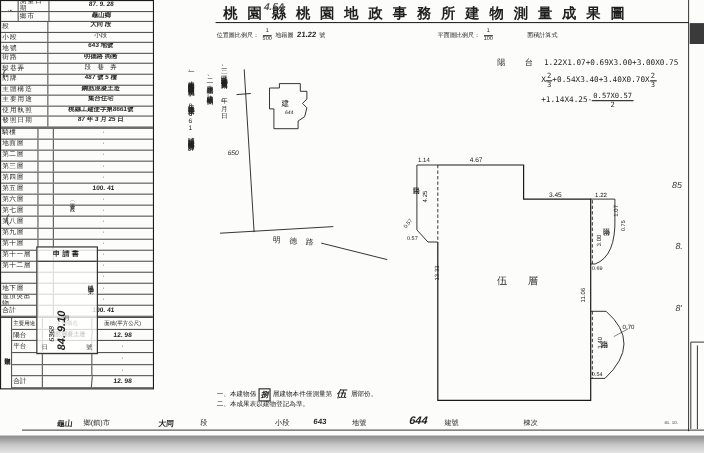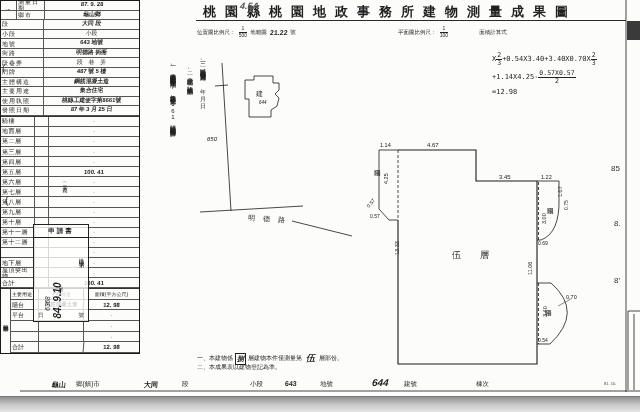--- a/index.html
+++ b/index.html
@@ -70,21 +70,21 @@
   .lbox{border:0.8px solid #222;padding:0 1px;margin:0 2px;font-weight:700;font-style:italic;font-size:7px}
   .lbig{font-size:9px;font-weight:700;font-style:italic;margin:0 4px}
   
   .bitem{position:absolute;top:380px;font-size:6.5px;white-space:nowrap}
   .bitem.hw{font-size:7px}
   .bitem.big{font-size:10px;top:377px;font-style:italic}
   .bitem.tiny{font-size:4px;top:381px;color:#444}
   .b0{left:52px}.b1{left:76px}.b2{left:144px}.b3{left:182px}.b4{left:250px}.b5{left:285px}
   .b6{left:320px}.b7{left:372px}.b8{left:404px}.b9{left:476px}.b10{left:604px}
   
-  .mm{font-size:8px;color:#333;}
+  .mm{font-size:8px;color:#333;font-style:italic}
   
   .scanbar{left:0;top:396px;width:640px;height:16px;
            background:linear-gradient(180deg,#8f8f8f 0%,#c6c6c6 45%,#e9e9e9 100%);
            border-top:1px solid #777}
   svg text{fill:#1a1a1a;font-family:"Liberation Sans",sans-serif}
 </style>
 </head>
 <body>
 
 <div id="doc">
@@ -302,36 +302,38 @@
       <div class="abs sunit" style="left:4px;bottom:1px">日</div>
       <div class="abs sunit" style="right:4px;bottom:1px">號</div>
     </div>
   </div>
 
   <div class="abs vnote" style="left:169px;top:62px;height:294px">一、本建物平面圖及建物面積係依使用執照87年桃縣工建使字第8661號設計圖竣工平面圖轉繪計算。</div>
   <div class="abs vnote" style="left:186px;top:66px;height:200px">二、未登記建物　建號建物勘測。</div>
   <div class="abs vnote" style="left:199px;top:57px;height:238px">三、區域計畫都市計畫發佈實施日期：　年　月　日</div>
 
   <div class="abs calc">
+    <div class="cline">
+      <span class="lab">陽　台</span><span>1.22X1.07+0.69X3.00+3.00X0.75</span>
+    </div>
     <div class="cline ind">
       <span>X</span><span class="frac2">
           <span class="n">2</span>
           <span>3</span>
         </span><span>+0.54X3.40+3.40X0.70X</span><span class="frac2">
           <span class="n">2</span>
           <span>3</span>
         </span>
     </div>
     <div class="cline ind">
       <span>+1.14X4.25-</span><span class="frac2">
           <span class="n">0.57X0.57</span>
           <span>2</span>
         </span>
     </div>
-    <div class="cline ind">=12.98</div>
   </div>
 
   <svg class="abs" style="left:0;top:0" width="640" height="412" viewBox="0 0 640 412">
     <g stroke="#1a1a1a" stroke-width="0.8" fill="none">
 
       <path d="M222,63 L231,211"></path>
       <path d="M215,86 L228,85"></path>
       <path d="M200,212 L303,206"></path>
       <path d="M292,221 L352,236"></path>
 

